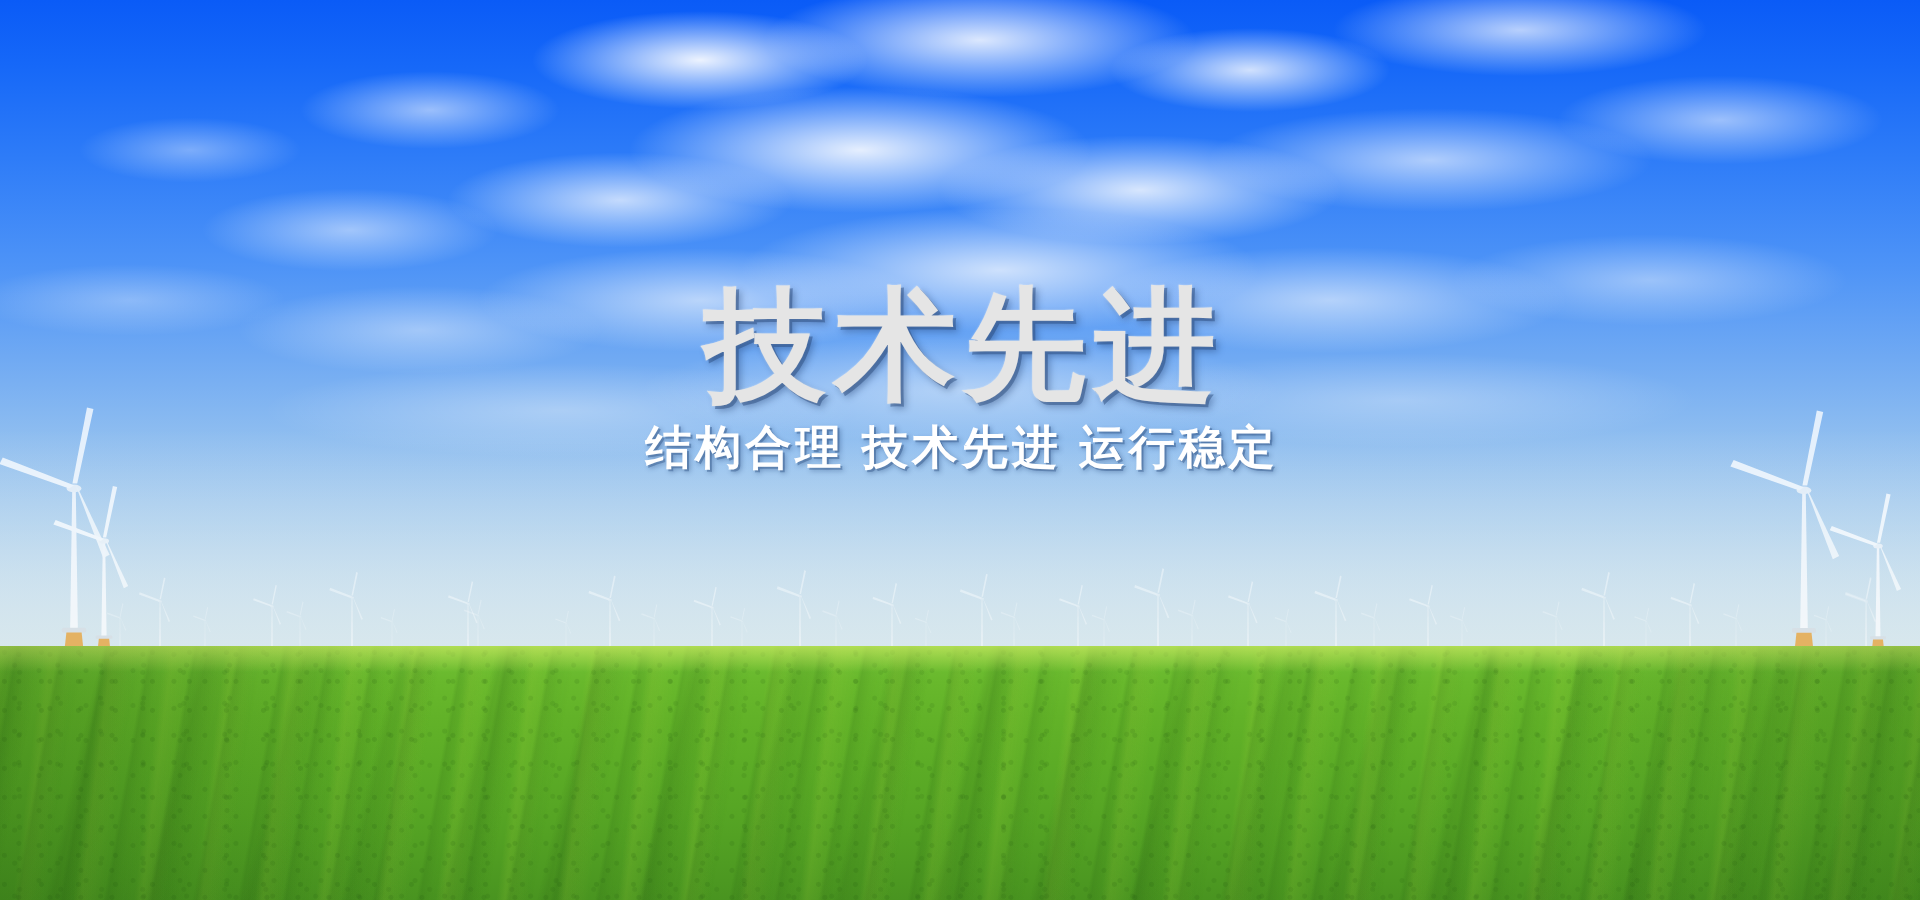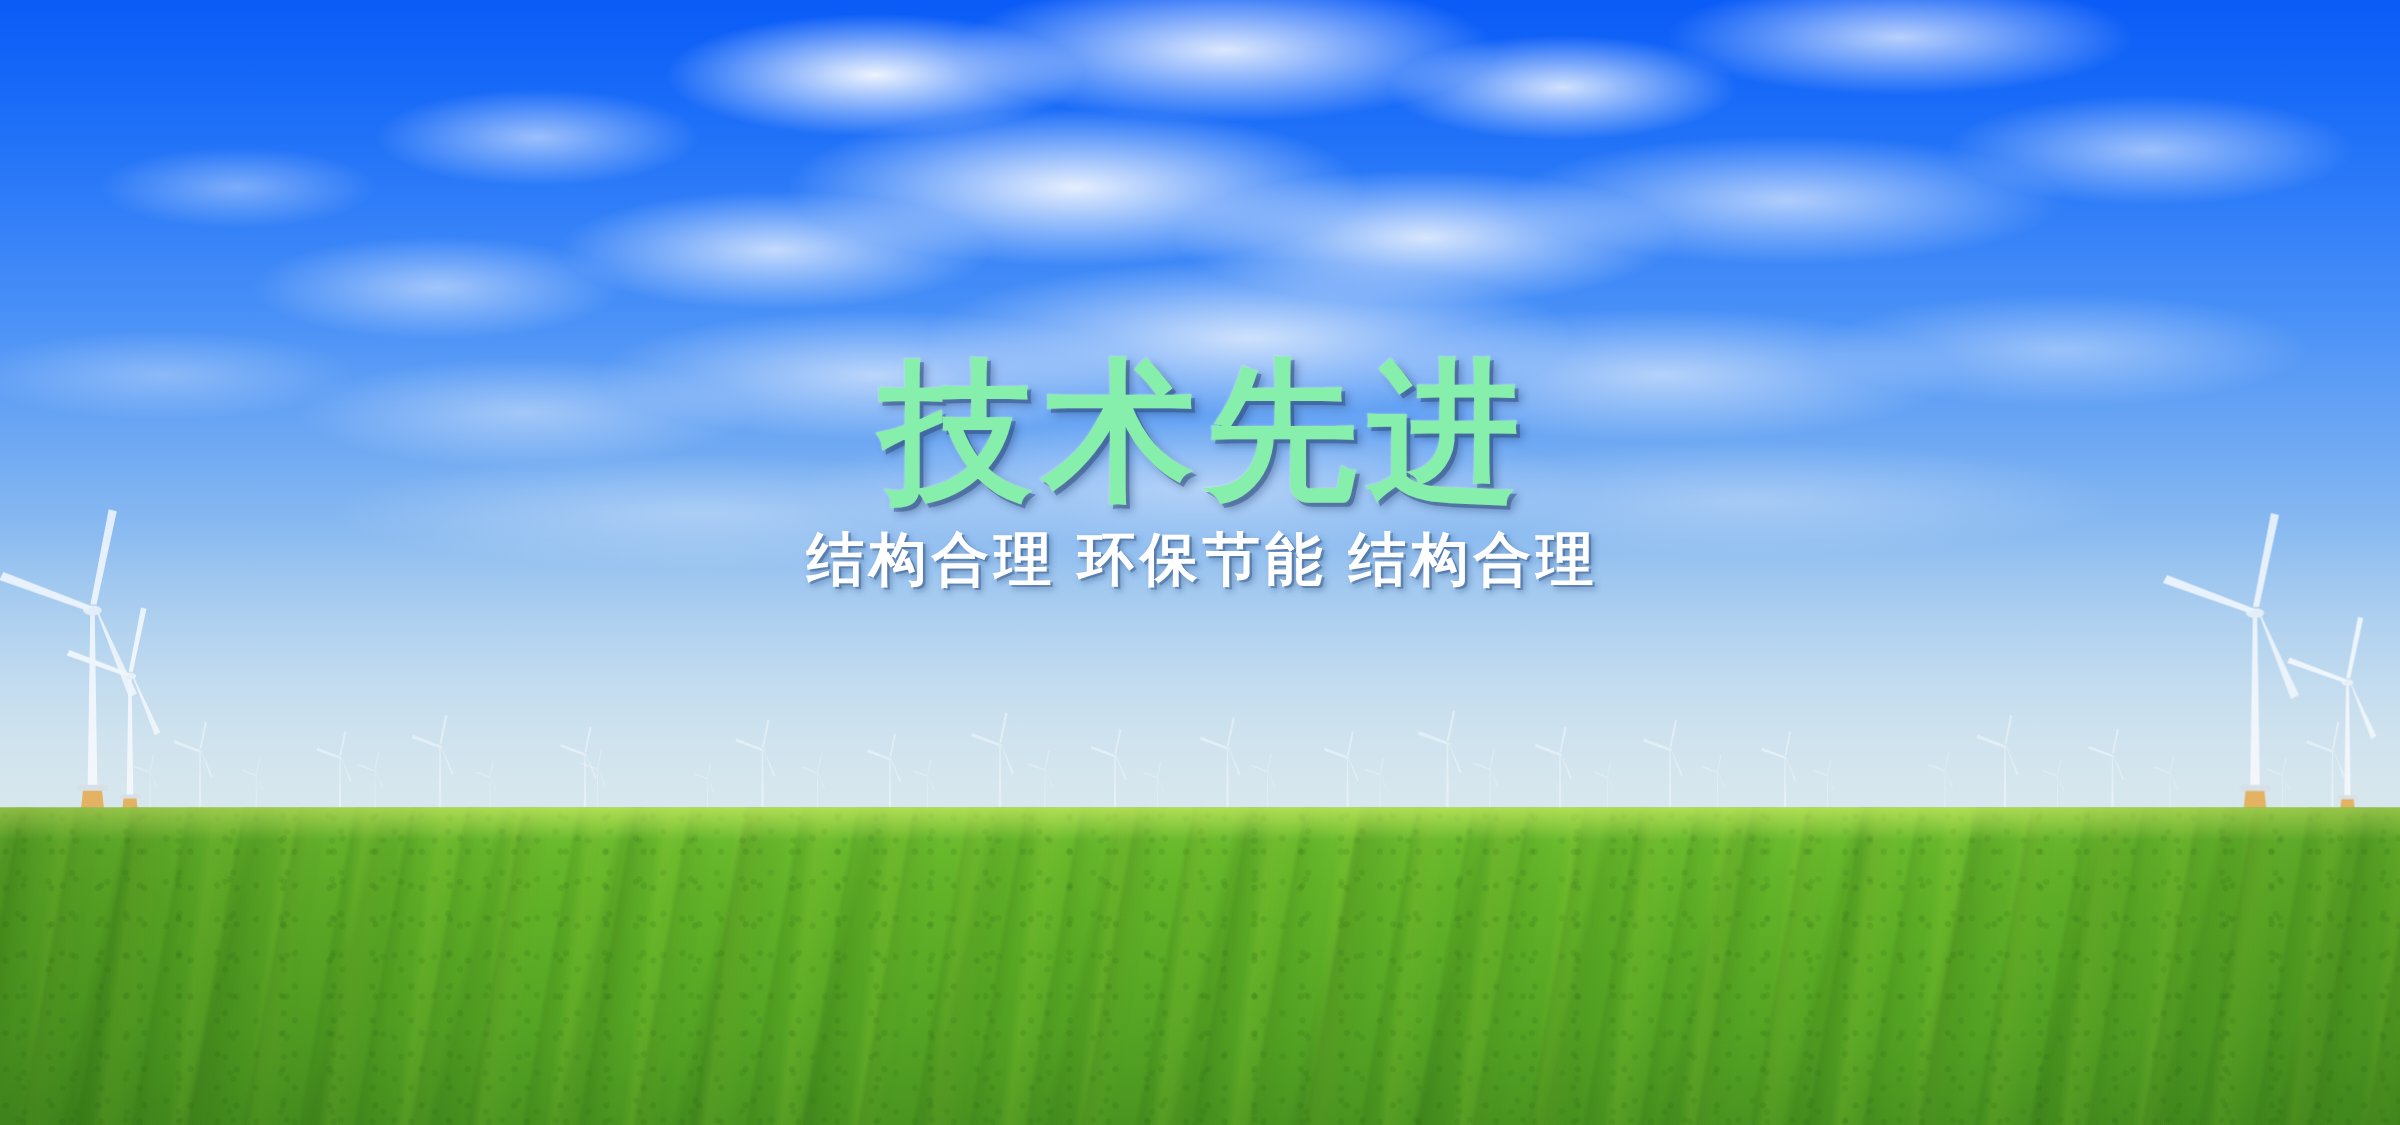--- a/index.html
+++ b/index.html
@@ -181,21 +181,21 @@
     flex-direction:column;
     align-items:center;
     pointer-events:none;
   }
 
   .headline {
     margin-top:284px;
     font-size:122px;
     line-height:1.0;
     font-weight:bold;
-    color:#86efac;
+    color:#e5e5e5;
     letter-spacing:8px;
     text-indent:8px;
     text-shadow:
        3px 3px 0 rgba(40,70,120,.45),
        5px 5px 7px rgba(30,60,110,.40),
        0 0 2px rgba(255,255,255,.6);
     white-space:nowrap;
   }
 
   .subhead {
@@ -318,16 +318,16 @@
     </svg>
   </div>
 
   <div class="ground"></div>
   <div class="ground-crest"></div>
   <div class="ground-shade-l"></div>
   <div class="ground-shade-r"></div>
 
   <div class="copy">
     <div class="headline">技术先进</div>
-    <div class="subhead">结构合理  环保节能  结构合理</div>
+    <div class="subhead">结构合理  技术先进  运行稳定</div>
   </div>
 
 </div>
 
 </body></html>

